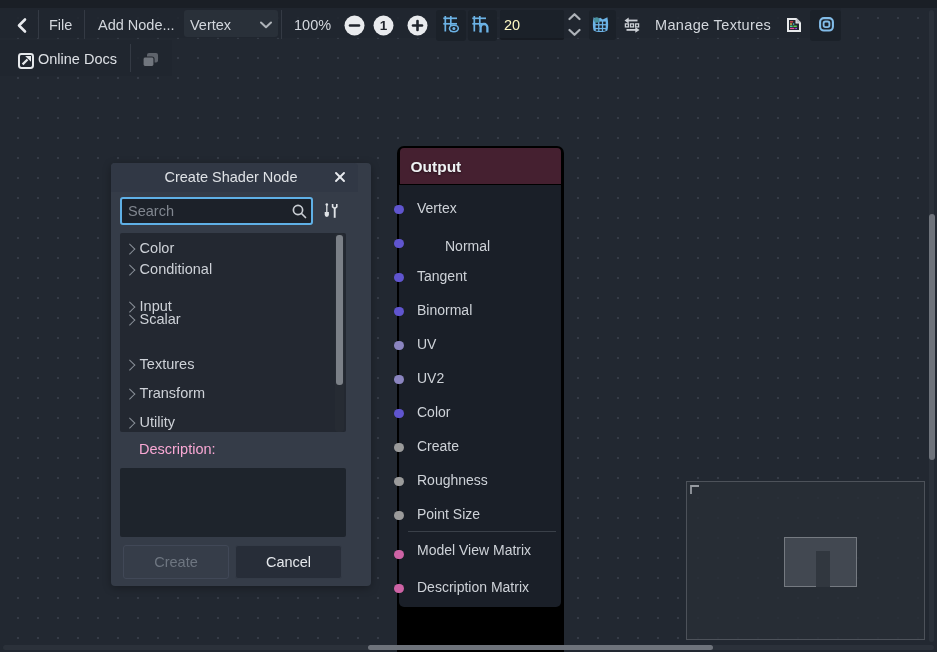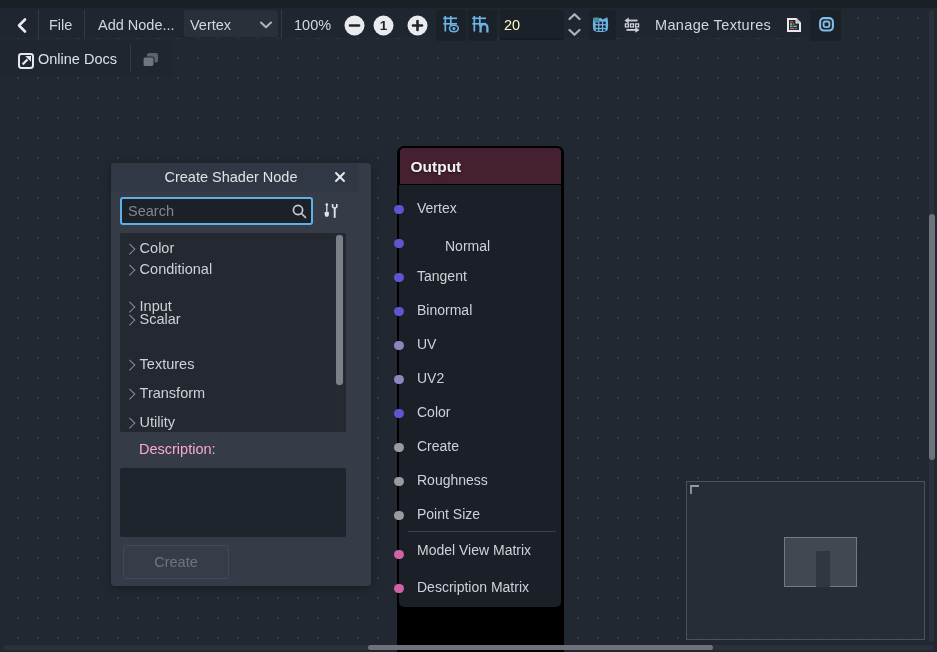--- a/index.html
+++ b/index.html
@@ -193,20 +193,22 @@
     <div class="treerow" style="top:117px;">Textures</div>
     <div class="treerow" style="top:146px;">Transform</div>
     <div class="treerow" style="top:175px;">Utility</div>
     <div class="abs" style="left:215px;top:0;width:9px;height:199px;background:#262b33;border-radius:3px;"></div>
     <div class="abs" style="left:216px;top:2px;width:7px;height:150px;background:#7b8087;border-radius:3px;"></div>
   </div>
   <div class="txt" style="left:12px;top:276px;color:#f9a8d4;margin-left:16px;">Description:</div>
   <div class="abs" style="left:9px;top:305px;width:226px;height:69px;background:#1e242c;border-radius:2px;"></div>
   <div class="abs" style="left:12px;top:382px;width:106px;height:34px;background:#363d49;border:1px solid #414857;border-radius:3px;
        text-align:center;line-height:32px;font-size:14.5px;color:#6e7681;">Create</div>
+  <div class="abs" style="left:124px;top:382px;width:107px;height:34px;background:#272d38;border:1px solid #343b47;border-radius:3px;
+       text-align:center;line-height:32px;font-size:14.5px;color:#e5e8ec;">Cancel</div>
 </div>
 
 <div class="abs" style="left:396.5px;top:145.5px;width:167px;height:572px;background:#000000;border-radius:7px;">
   <div class="abs" style="left:3px;top:2.8px;width:161px;height:36.2px;background:#452030;border-radius:4px 4px 0 0;"></div>
   <div class="abs" style="left:2.5px;top:39px;width:162px;height:422.5px;background:#1a1f28;border-radius:0 0 5px 5px;"></div>
   <div class="txt" style="left:14px;top:11px;font-weight:bold;font-size:15.5px;color:#eff1f3;text-shadow:0 1px 2px rgba(0,0,0,0.5);">Output</div>
   <div class="portlbl" style="top:52.5px;">Vertex</div>
   <div class="portlbl" style="top:90px;margin-left:28px;">Normal</div>
   <div class="portlbl" style="top:120.5px;">Tangent</div>
   <div class="portlbl" style="top:154.5px;">Binormal</div>

